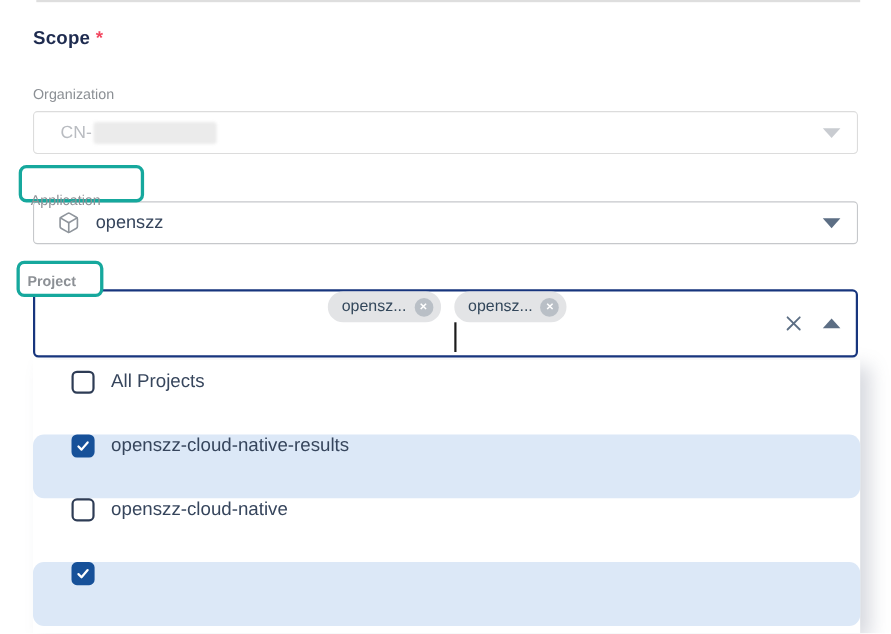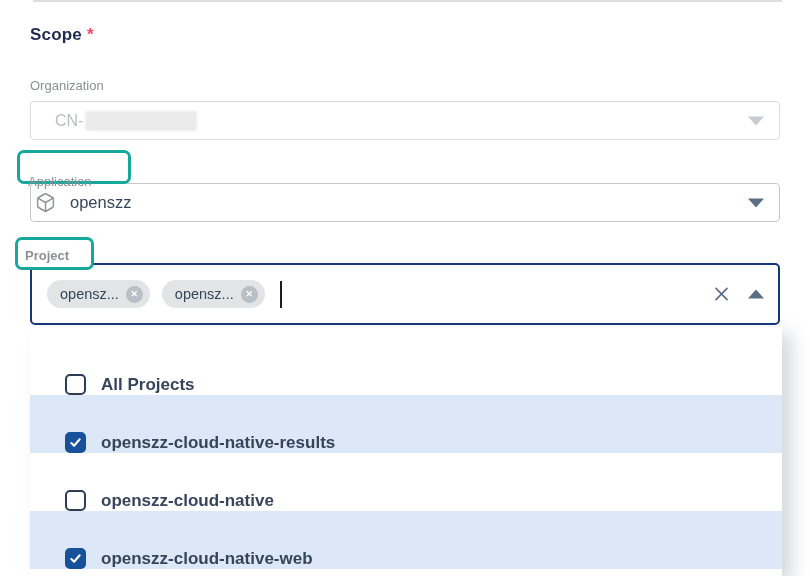--- a/index.html
+++ b/index.html
@@ -29,41 +29,41 @@
 
   .annotation{position:absolute;background:#fff;border:3px solid var(--accent-teal);border-radius:7px;z-index:3;pointer-events:none;}
   .app-annotation{left:17px;top:150px;width:114px;height:34px;}
   .proj-annotation{left:15px;top:237px;width:79px;height:33px;}
 
   .select-box{position:absolute;left:30px;width:750px;background:#fff;border-radius:4px;display:flex;align-items:center;}
   .org-select{top:101px;height:39px;border:1px solid #dcdcdc;padding-left:24px;}
   .org-prefix{font-size:16px;color:#b9bcc1;}
   .redacted{display:inline-block;width:112px;height:20px;background:#ebebeb;border-radius:3px;filter:blur(1.3px);margin-left:2px;}
 
-  .app-select{top:183px;height:39px;border:1px solid #c6c8cb;padding-left:4px;z-index:2;}
+  .app-select{top:183px;height:39px;border:1px solid #c6c8cb;padding-left:21px;z-index:2;}
   .app-value{font-size:16.5px;color:var(--text-slate);margin-left:14px;}
   .cube-icon{display:flex;align-items:center;}
 
   .caret{position:absolute;width:0;height:0;top:50%;transform:translateY(-50%);}
   .caret-down{border-left:8px solid transparent;border-right:8px solid transparent;border-top:9px solid currentColor;}
   .caret-up{border-left:8px solid transparent;border-right:8px solid transparent;border-bottom:9px solid currentColor;}
   .caret-right15{right:15px;}
   .caret-right14{right:14px;}
   .caret-disabled{color:#c9ccd1;}
   .caret-active{color:#5c6e84;}
 
-  .project-multiselect{top:263px;height:62px;border:2px solid var(--focus-border);border-radius:5px;padding-left:15px;z-index:2;}
+  .project-multiselect{top:263px;height:62px;border:2px solid var(--focus-border);border-radius:5px;padding-left:15px;z-index:2;flex-direction:column;}
   .chip{display:inline-flex;align-items:center;height:28px;background:#e3e4e6;border-radius:14px;padding:0 7px 0 13px;margin-right:12px;font-size:14.5px;color:#33475b;}
   .chip-remove{display:inline-block;width:17px;height:17px;border-radius:50%;background:#b9bfc6;color:#fff;font-size:9px;line-height:17px;text-align:center;margin-left:7px;font-weight:700;}
   .text-cursor{width:2px;height:27px;background:#1c1c1c;margin-left:3px;}
   .clear-icon{position:absolute;right:47px;top:50%;transform:translateY(-50%);display:flex;align-items:center;}
 
   .dropdown-panel{position:absolute;left:30px;top:327px;width:752px;height:249px;background:#fff;padding-top:10px;box-shadow:10px 6px 16px rgba(110,120,140,0.28);z-index:1;}
-  .option-row{height:58px;display:flex;align-items:flex-end;padding-left:35px;font-weight:bold;}
-  .option-row.highlighted{background:var(--row-highlight);}
+  .option-row{height:58px;display:flex;align-items:flex-start;padding-left:35px;}
+  .option-row.highlighted{background:var(--row-highlight);border-radius:10px;}
   .checkbox{width:21px;height:21px;border:2px solid #2e3c55;border-radius:5px;background:#fff;margin-right:15px;display:flex;align-items:center;justify-content:center;flex:none;}
   .checkbox.checked{background:var(--checkbox-checked);border-color:var(--checkbox-checked);}
   .option-label{font-size:17px;color:var(--text-slate);}
 </style>
 </head>
 <body>
 
 <div class="screen">
 
   <div class="top-divider"></div>
@@ -127,17 +127,16 @@
       <div class="option-row">
         <span class="checkbox"></span>
         <span class="option-label">openszz-cloud-native</span>
       </div>
       <div class="option-row highlighted">
         <span class="checkbox checked">
           <svg width="13" height="13" viewBox="0 0 14 14">
             <polyline points="2.5,7.5 5.5,10.5 11.5,3.5" fill="none" stroke="#fff" stroke-width="2.2" stroke-linecap="round" stroke-linejoin="round"></polyline>
           </svg>
         </span>
-        <span class="option-label">openszz-cloud-native-web</span>
       </div>
     </div>
 
 </div>
 
 </body></html>

